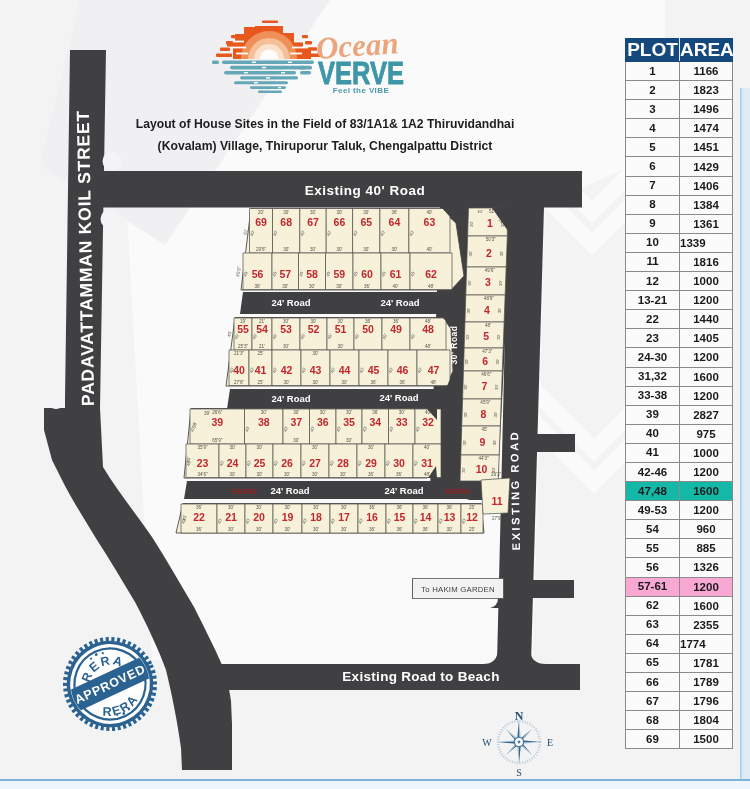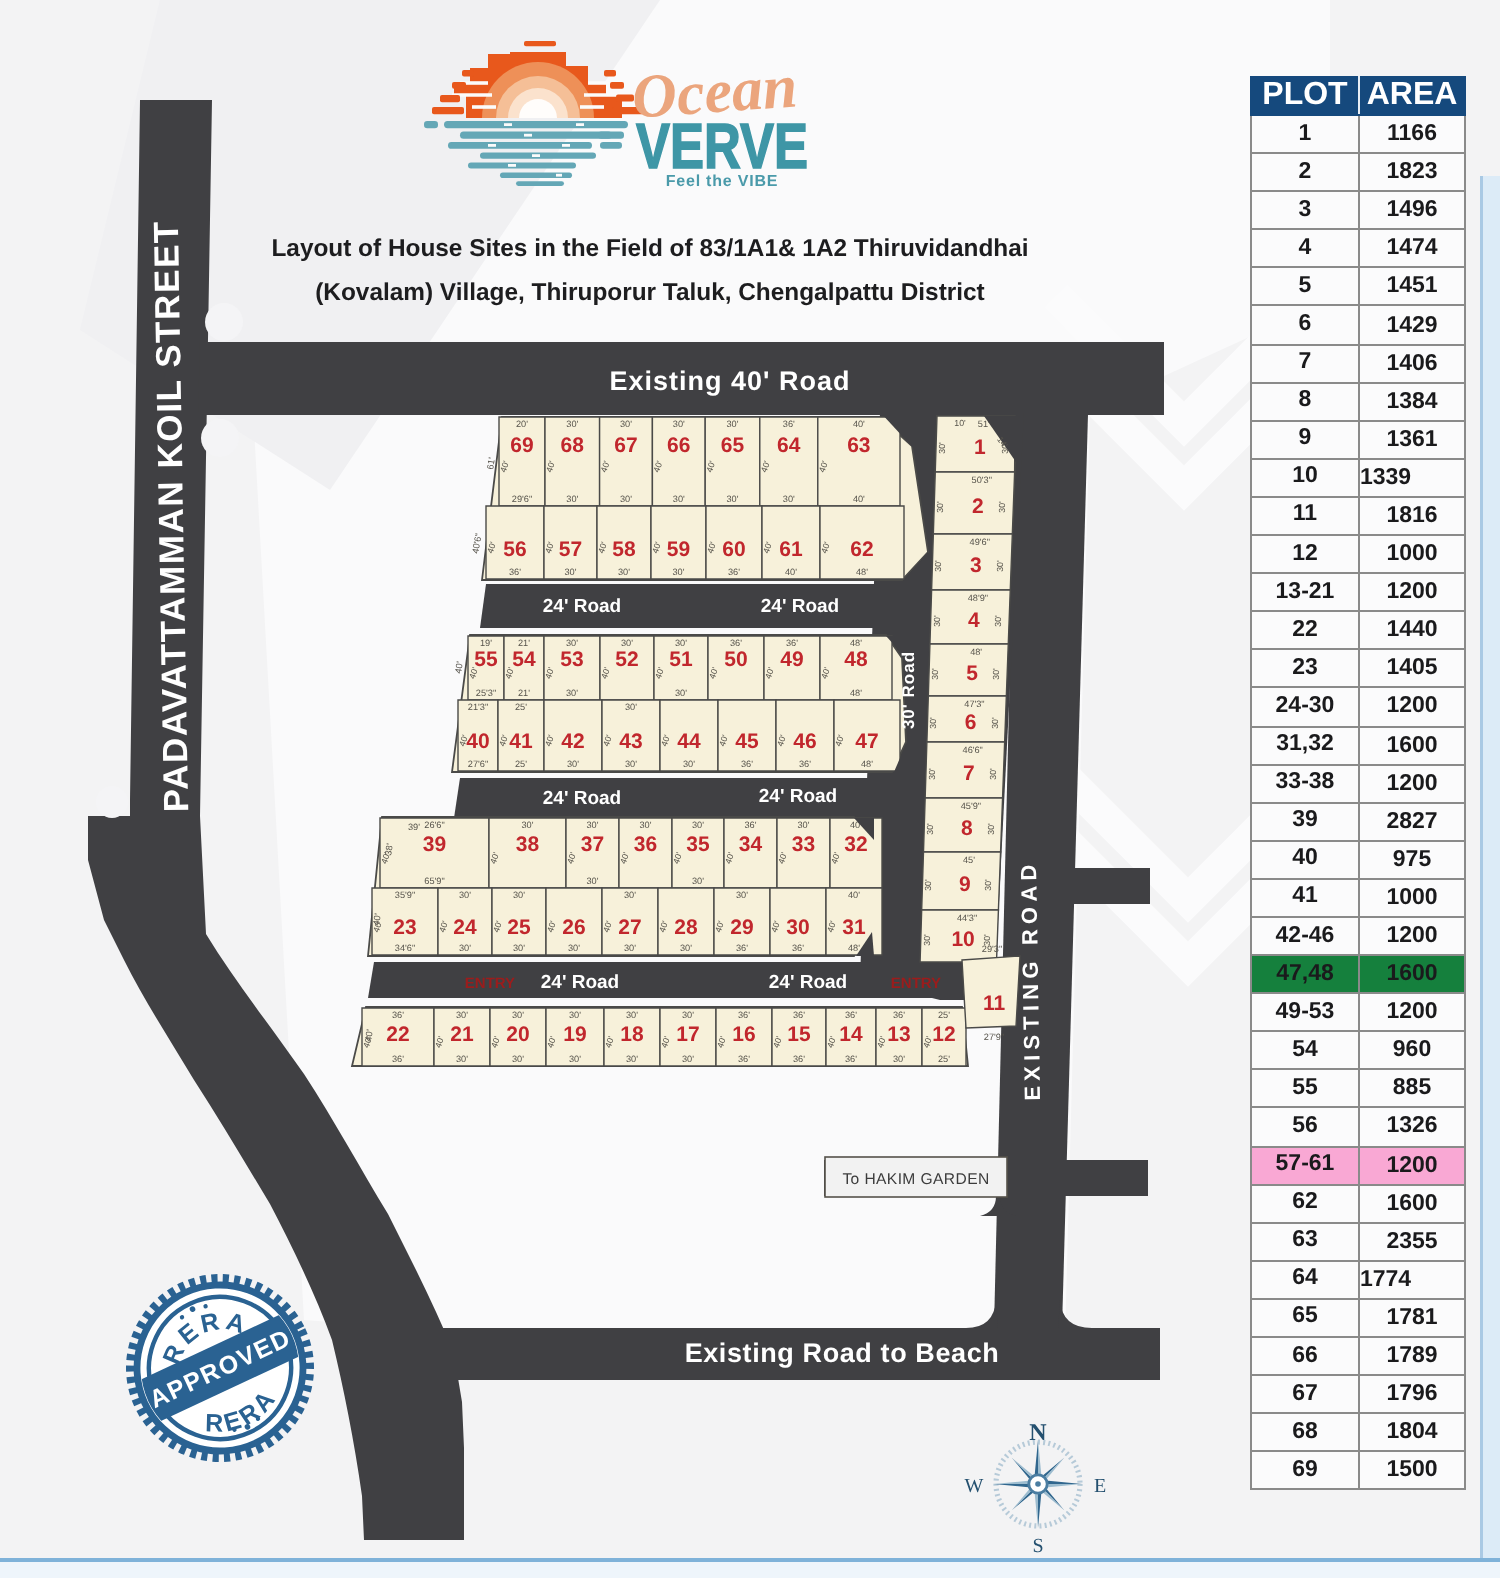--- a/index.html
+++ b/index.html
@@ -815,21 +815,21 @@
 
 <g>
         <rect x="0" y="779" width="750" height="2" fill="#7fb2d9"></rect>
         <rect x="0" y="781" width="750" height="8" fill="#eef5fb"></rect>
       </g>
 </svg>
 
 <div style="position:absolute;left:625px;top:38px;width:108px;">
       <table style="border-collapse:collapse;width:108px;table-layout:fixed;font-family:'Liberation Sans',sans-serif;">
         <tbody>
-          <tr style="background:#15497d;color:#fff;font-weight:bold;font-size:16px;">
+          <tr style="background:#15497d;color:#fff;font-weight:bold;font-size:19px;">
             <td style="width:53px;height:18px;padding:0;text-align:center;border:1px solid #15497d;border-right:1.5px solid #e8eef5;">PLOT</td>
             <td style="padding:0;text-align:center;border:1px solid #15497d;">AREA</td>
           </tr>
           <tr style="background:#fbfbfc;font-size:11.5px;font-weight:bold;color:#1a1a1c;">
             <td style="height:18.1px;padding:0;line-height:17px;text-align:center;border:0.8px solid #8a8a8a;">1</td>
             <td style="padding:0;line-height:18px;text-align:center;border:0.8px solid #8a8a8a;">1166</td>
           </tr>
           <tr style="background:#fbfbfc;font-size:11.5px;font-weight:bold;color:#1a1a1c;">
             <td style="height:18.1px;padding:0;line-height:17px;text-align:center;border:0.8px solid #8a8a8a;">2</td>
             <td style="padding:0;line-height:18px;text-align:center;border:0.8px solid #8a8a8a;">1823</td>
@@ -907,21 +907,21 @@
             <td style="padding:0;line-height:18px;text-align:center;border:0.8px solid #8a8a8a;">975</td>
           </tr>
           <tr style="background:#fbfbfc;font-size:11.5px;font-weight:bold;color:#1a1a1c;">
             <td style="height:18.1px;padding:0;line-height:17px;text-align:center;border:0.8px solid #8a8a8a;">41</td>
             <td style="padding:0;line-height:18px;text-align:center;border:0.8px solid #8a8a8a;">1000</td>
           </tr>
           <tr style="background:#fbfbfc;font-size:11.5px;font-weight:bold;color:#1a1a1c;">
             <td style="height:18.1px;padding:0;line-height:17px;text-align:center;border:0.8px solid #8a8a8a;">42-46</td>
             <td style="padding:0;line-height:18px;text-align:center;border:0.8px solid #8a8a8a;">1200</td>
           </tr>
-          <tr style="background:#15803d;font-size:11.5px;font-weight:bold;color:#1a1a1c;">
+          <tr style="background:#14b8a6;font-size:11.5px;font-weight:bold;color:#1a1a1c;">
             <td style="height:18.1px;padding:0;line-height:17px;text-align:center;border:0.8px solid #8a8a8a;">47,48</td>
             <td style="padding:0;line-height:18px;text-align:center;border:0.8px solid #8a8a8a;">1600</td>
           </tr>
           <tr style="background:#fbfbfc;font-size:11.5px;font-weight:bold;color:#1a1a1c;">
             <td style="height:18.1px;padding:0;line-height:17px;text-align:center;border:0.8px solid #8a8a8a;">49-53</td>
             <td style="padding:0;line-height:18px;text-align:center;border:0.8px solid #8a8a8a;">1200</td>
           </tr>
           <tr style="background:#fbfbfc;font-size:11.5px;font-weight:bold;color:#1a1a1c;">
             <td style="height:18.1px;padding:0;line-height:17px;text-align:center;border:0.8px solid #8a8a8a;">54</td>
             <td style="padding:0;line-height:18px;text-align:center;border:0.8px solid #8a8a8a;">960</td>

